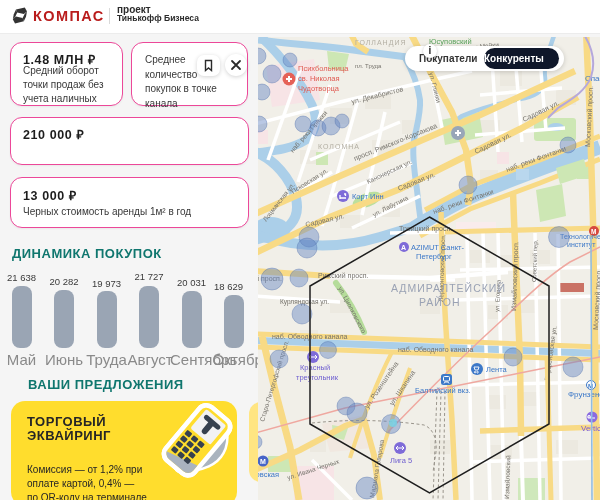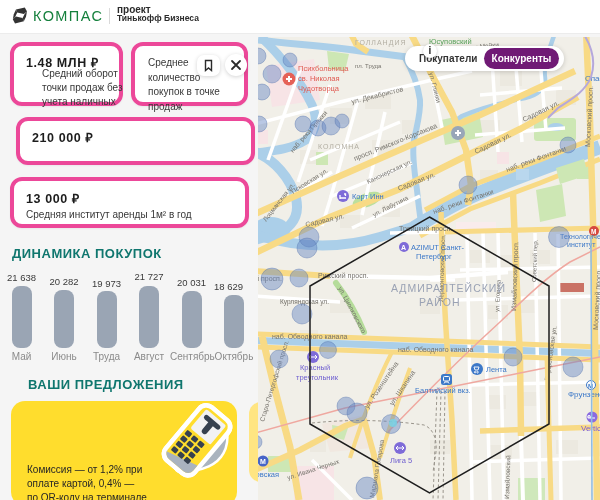--- a/index.html
+++ b/index.html
@@ -1,76 +1,76 @@
 <!DOCTYPE html>
 <html><head>
 <meta charset="utf-8">
 <style>
 html,body{margin:0;padding:0}
 body{width:600px;height:500px;overflow:hidden;background:#f5f5f5;font-family:"Liberation Sans",sans-serif;position:relative}
 .abs{position:absolute}
 .header{position:absolute;left:0;top:0;width:600px;height:33px;background:#fff;border-bottom:1px solid #ececec;z-index:6}
-.card{position:absolute;background:#fff;border:4px solid #ec4899;border-radius:12px;box-shadow:0 1px 2px rgba(0,0,0,.05);box-sizing:border-box;z-index:2}
+.card{position:absolute;background:#fff;border:1px solid #ec4899;border-radius:12px;box-shadow:0 1px 2px rgba(0,0,0,.05);box-sizing:border-box;z-index:2}
 .num{font-size:12.5px;font-weight:800;letter-spacing:.6px;color:#1d1d1d}
 .bodytxt{font-size:10px;line-height:15px;color:#383838}
 .h2{position:absolute;font-size:13px;font-weight:800;letter-spacing:.5px;color:#0f766e;z-index:2}
 .bar{position:absolute;background:#9AA5B4;border-radius:8px;z-index:2}
 .bval{position:absolute;font-size:9.5px;color:#3a3a3a;text-align:center;width:43px;z-index:2}
-.bmon{position:absolute;font-size:10px;color:#8a8a8a;text-align:center;width:43px;z-index:2}
+.bmon{position:absolute;font-size:15px;color:#8a8a8a;text-align:center;width:43px;z-index:2}
 .mapwrap{position:absolute;left:258px;top:37px;width:342px;height:463px;z-index:3}
 .ctl{z-index:7}
 .ctl2{z-index:8}
 </style>
 </head>
 <body>
 
 <div class="header"></div>
 
 <svg class="abs" style="left:12px;top:7px;z-index:7" width="16" height="17" viewBox="0 0 16 17">
 <path d="M4,2.6 L12.8,0.6 L15,4.4 L11.8,7 L5.2,5.6 Z" fill="#333333"></path>
 <path d="M0.8,12.2 L4,9.6 L10.6,11 L11.8,14.2 L3,16.4 Z" fill="#333333"></path>
 <path d="M4,2.6 L5.2,5.6 L3.2,9.9 L0.8,12.2 L1.8,7.2 Z" fill="#333333"></path>
 <path d="M15,4.4 L14,9.8 L11.8,14.2 L10.6,11 L12.6,6.9 Z" fill="#333333"></path>
 </svg>
 
-<div class="abs" style="left:33px;top:8px;font-size:14.5px;font-weight:400;letter-spacing:1.4px;color:#15803d;z-index:7">КОМПАС</div>
+<div class="abs" style="left:33px;top:8px;font-size:14.5px;font-weight:700;letter-spacing:1.4px;color:#b91c1c;z-index:7">КОМПАС</div>
 
 <div class="abs" style="left:109px;top:8px;width:1px;height:16px;background:#d9d9d9;z-index:7"></div>
 
 <div class="abs" style="left:117px;top:4px;font-size:10px;font-weight:700;color:#2b2b2b;z-index:7">проект</div>
 <div class="abs" style="left:117px;top:13px;font-size:8.5px;font-weight:700;color:#2b2b2b;z-index:7">Тинькофф Бизнеса</div>
 
 <div class="card" style="left:10px;top:42px;width:113px;height:64px">
 <div class="num" style="position:absolute;left:12px;top:8px">1.48 МЛН ₽</div>
-<div class="bodytxt" style="position:absolute;left:28px;top:21px;width:98px;line-height:14px">Средний оборот точки продаж без учета наличных</div>
+<div class="bodytxt" style="position:absolute;left:12px;top:21px;width:98px;line-height:14px">Средний оборот точки продаж без учета наличных</div>
 </div>
 
 <div class="card" style="left:131px;top:42px;width:117px;height:64px">
-<div class="bodytxt" style="position:absolute;left:13px;top:10px;width:80px;line-height:14.5px">Среднее количество покупок в точке продаж</div>
+<div class="bodytxt" style="position:absolute;left:13px;top:10px;width:80px;line-height:14.5px">Среднее количество покупок в точке канала</div>
 </div>
 
 <div class="abs" style="left:197px;top:55px;width:23px;height:21px;background:#fff;border-radius:7px;box-shadow:0 1px 4px rgba(0,0,0,.18);z-index:4">
 <svg width="23" height="21" viewBox="0 0 23 21">
       <path d="M8.5 5.5 h6 v10 l-3 -2.6 l-3 2.6 Z" fill="none" stroke="#2b2b2b" stroke-width="1.4"></path>
     </svg>
 </div>
 
 <div class="abs" style="left:225px;top:54px;width:22px;height:22px;background:#fff;border-radius:50%;box-shadow:0 1px 4px rgba(0,0,0,.18);z-index:4">
 <svg width="22" height="22" viewBox="0 0 22 22">
       <path d="M7 7 L15 15 M15 7 L7 15" stroke="#2b2b2b" stroke-width="1.8" stroke-linecap="round"></path>
     </svg>
 </div>
 
-<div class="card" style="left:16px;top:117px;width:239px;height:48px">
+<div class="card" style="left:10px;top:117px;width:239px;height:48px">
 <div class="num" style="position:absolute;left:12px;top:8px">210 000 ₽</div>
 </div>
 
 <div class="card" style="left:10px;top:177px;width:239px;height:51px">
 <div class="num" style="position:absolute;left:12px;top:9px">13 000 ₽</div>
-<div class="bodytxt" style="position:absolute;left:12px;top:26px;width:220px">Средняя институт аренды 1м² в год</div>
+<div class="bodytxt" style="position:absolute;left:12px;top:26px;width:220px">Черных стоимость аренды 1м² в год</div>
 </div>
 
 <div class="h2" style="left:12px;top:246px">ДИНАМИКА ПОКУПОК</div>
 
 <div class="bval" style="left:0px;top:272px">21 638</div>
 <div class="bval" style="left:42.5px;top:276px">20 282</div>
 <div class="bval" style="left:85px;top:278px">19 973</div>
 <div class="bval" style="left:127.5px;top:271px">21 727</div>
 <div class="bval" style="left:170px;top:277px">20 031</div>
 <div class="bval" style="left:207px;top:281px">18 629</div>
@@ -93,20 +93,21 @@
 <div class="bmon" style="left:127.5px;top:351px">Август</div>
 <div class="bmon" style="left:170px;top:351px">Сентябрь</div>
 <div class="bmon" style="left:212.5px;top:351px">Октябрь</div>
 
 <div class="h2" style="left:28px;top:377px">ВАШИ ПРЕДЛОЖЕНИЯ</div>
 
 <div class="abs" style="left:249px;top:402px;width:12px;height:80px;background:#ffe582;border-radius:12px 0 0 12px;z-index:2"></div>
 
 <div class="abs" style="left:11px;top:401px;width:226px;height:105px;background:#FFDD2D;border-radius:14px;z-index:2">
 
+<div style="position:absolute;left:16px;top:14px;font-size:13px;font-weight:800;letter-spacing:.5px;color:#262626;line-height:14px">ТОРГОВЫЙ<br>ЭКВАЙРИНГ</div>
 
 <div style="position:absolute;left:16px;top:62px;font-size:10px;line-height:14px;color:#262626">Комиссия — от 1,2% при<br>оплате картой, 0,4% —<br>по QR-коду на терминале</div>
 
 <svg style="position:absolute;left:133px;top:-8px" width="104" height="96" viewBox="0 0 104 96">
 <g transform="translate(55,45) rotate(40)">
 <rect x="-21" y="-34" width="42" height="74" rx="11" fill="#fff"></rect>
 <path d="M13,-20 C25,-9 26,3 21,13 C17,21 11,28 4,34" stroke="#fff" stroke-width="13" fill="none" stroke-linecap="round"></path>
 <path d="M13,-20 C25,-9 26,3 21,13 C17,21 11,28 4,34" stroke="#A9B3BF" stroke-width="8" fill="none" stroke-linecap="round"></path>
 <rect x="-21" y="-34" width="42" height="74" rx="11" fill="#fff"></rect>
 <rect x="-16.5" y="-29.5" width="33" height="65" rx="7" fill="#FFDD2D"></rect>
@@ -470,14 +471,14 @@
 
 <polygon points="429.5,217 549,286 549,424 429.5,493 310,424 310,286" fill="none" stroke="#1E1E1E" stroke-width="1.5"></polygon>
 </svg>
 
 <div class="abs ctl2" style="left:423px;top:44px;width:14px;height:14px;border-radius:50%;background:#fff;box-shadow:0 1px 3px rgba(0,0,0,.25);font-size:10px;font-weight:800;text-align:center;line-height:14px;color:#1d1d1d">i</div>
 
 <div class="abs ctl" style="left:405px;top:46px;width:159px;height:25px;background:#fff;border-radius:13px;box-shadow:0 1px 5px rgba(0,0,0,.18)">
 
 <div style="position:absolute;left:14px;top:0;height:25px;line-height:25px;font-size:10px;font-weight:700;color:#333">Покупатели</div>
 
-<div style="position:absolute;left:79px;top:2px;width:75px;height:21px;background:#701a75;border-radius:11px;color:#fff;font-size:10px;font-weight:700;text-align:center;line-height:21px">Конкуренты</div>
+<div style="position:absolute;left:79px;top:2px;width:75px;height:21px;background:#0f172a;border-radius:11px;color:#fff;font-size:10px;font-weight:700;line-height:21px">Конкуренты</div>
 </div>
 
 </body></html>

